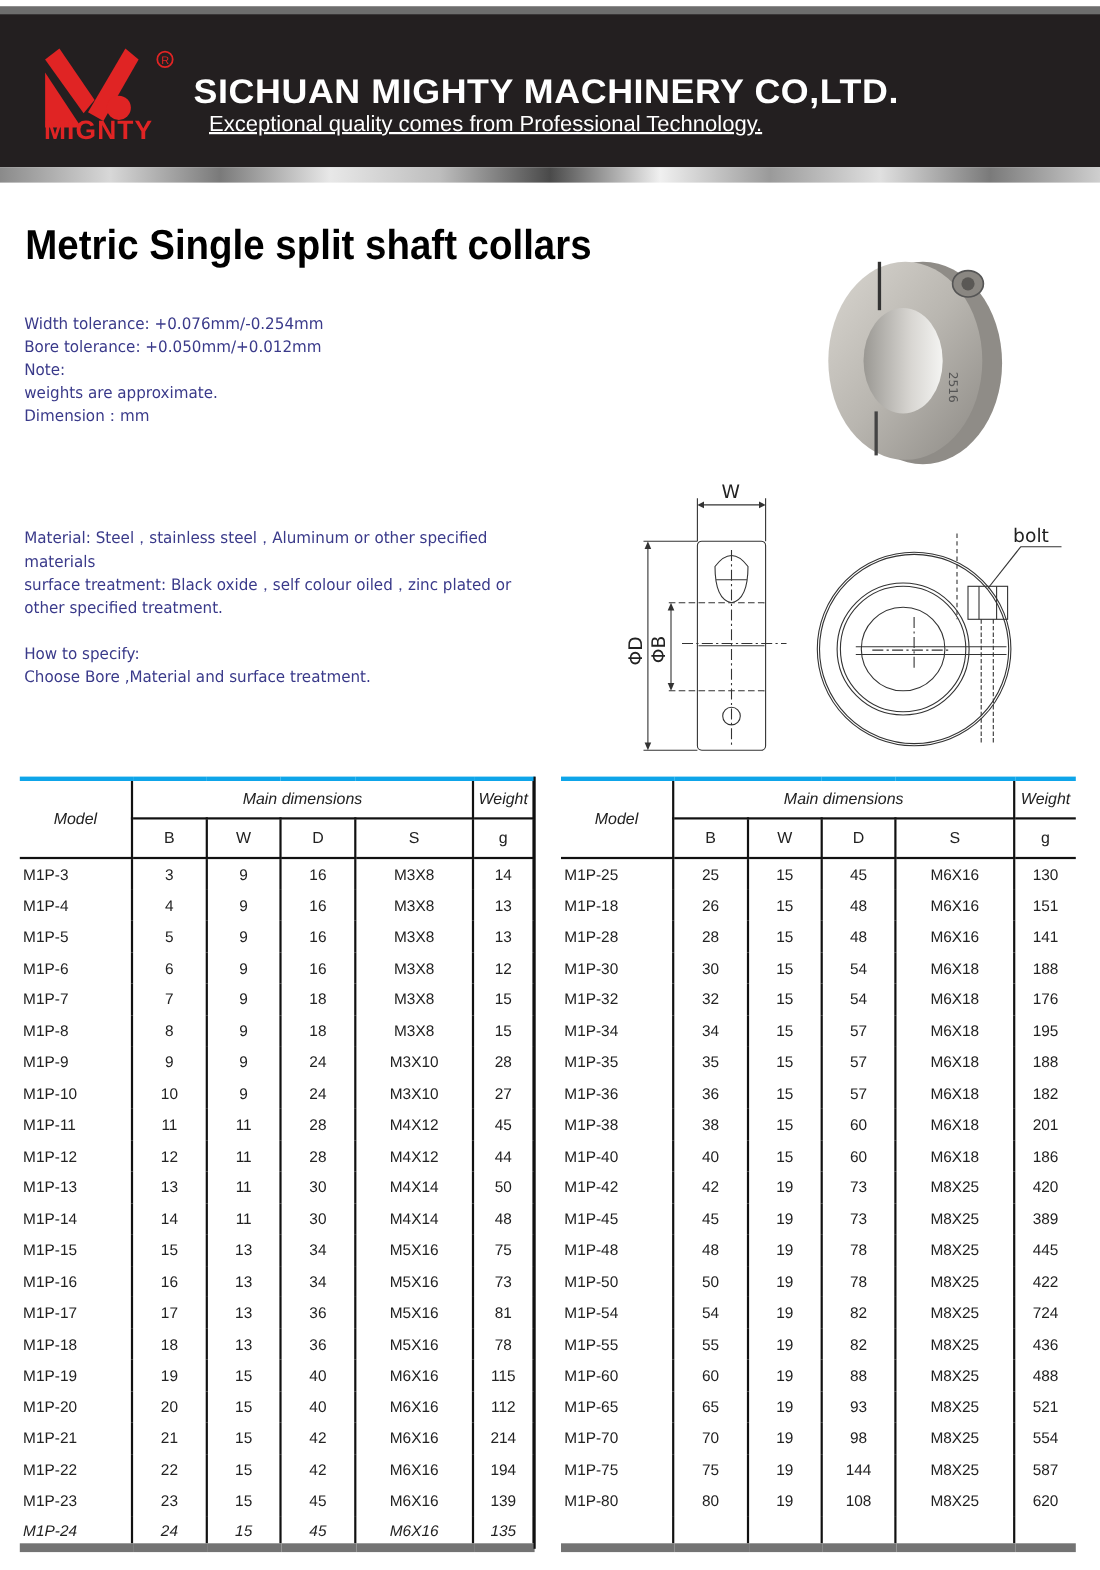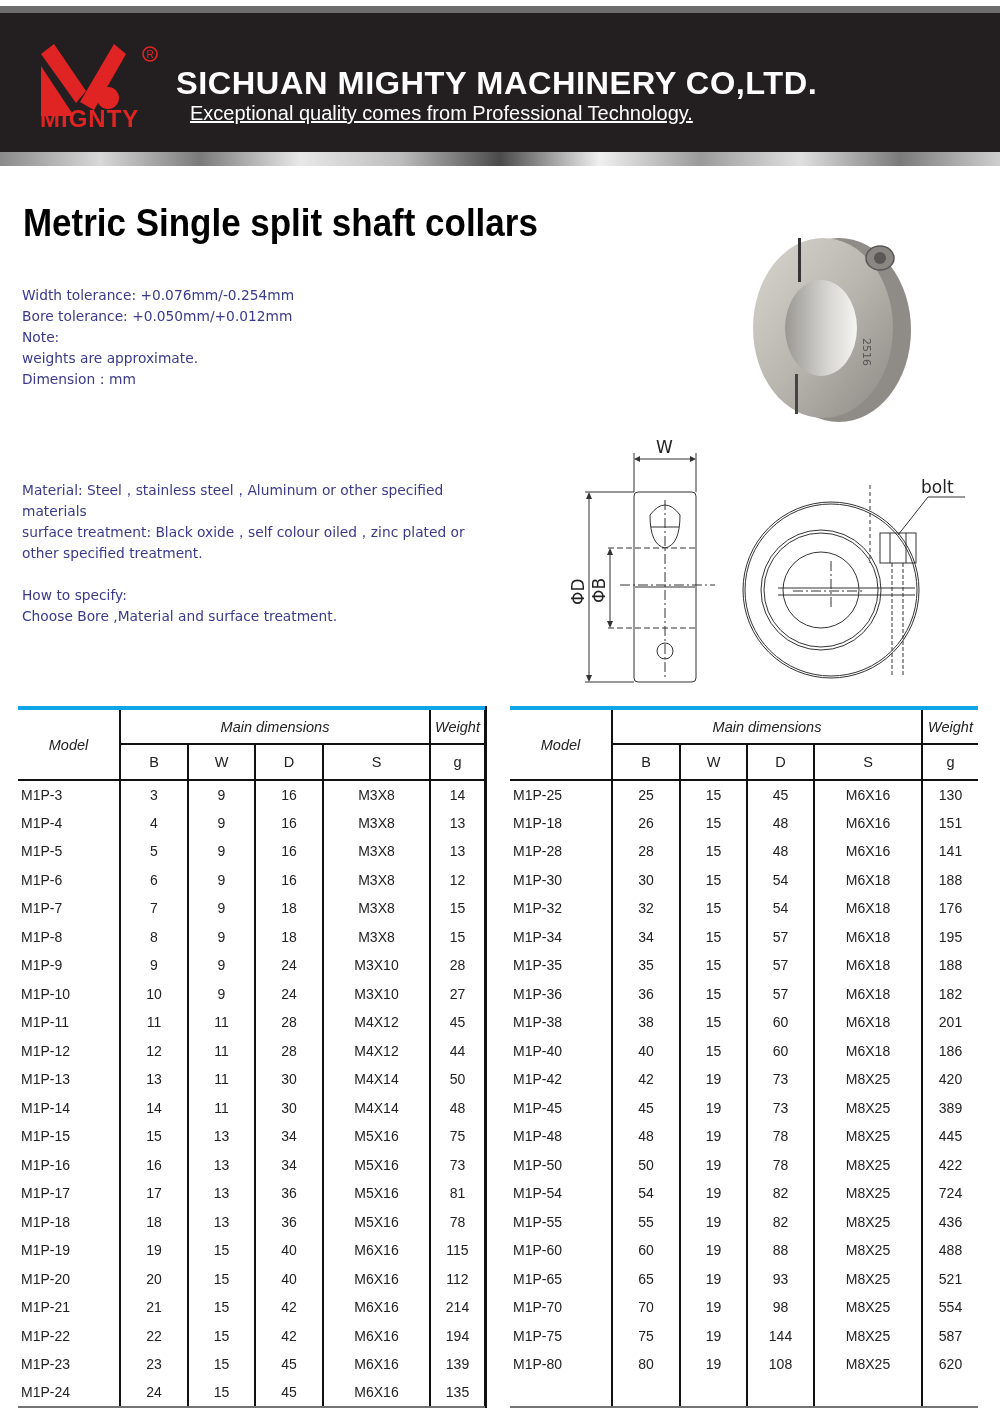--- a/index.html
+++ b/index.html
@@ -14,21 +14,21 @@
   .tagline { position: absolute; left: 190px; top: 102px; font-size: 20px; color: #ffffff; text-decoration: underline; }
   .title { position: absolute; left: 23px; top: 202px; font-size: 38px; color: #000; font-family: "Liberation Sans Narrow","Liberation Sans", sans-serif; transform: scaleX(0.92); transform-origin: left; }
   .notes { position: absolute; left: 22px; font-size: 14.5px; color: #3a3a8a; line-height: 21px; font-family: "DejaVu Sans", sans-serif; transform: scaleX(0.95); transform-origin: left; }
   .photo { position: absolute; left: 735px; top: 228px; width: 180px; height: 200px; }
   .drawing { position: absolute; left: 565px; top: 435px; width: 420px; height: 255px; }
   table.spec { position: absolute; top: 706px; border-collapse: collapse; font-size: 14px; color: #222; font-family: "Liberation Sans", sans-serif; }
   table.spec th { font-weight: normal; font-size: 14.5px; height: 36px; border: 2px solid #111; }
   table.spec td { height: 28.5px; text-align: center; border-left: 2px solid #111; border-right: 2px solid #111; }
   table.spec td.model { text-align: left; padding-left: 3px; border-left: none; }
   table.spec th.model { border-left: none; }
-  table.spec tr.last td { border-bottom: 2px solid #737373; }
+  table.spec tr.last td { border-bottom: 8px solid #737373; font-style: italic; }
   table.spec tr.head1 th { border-top: 4px solid #0ea5e9; font-style: italic; }
   .t-left { left: 18px; }
   .t-right { left: 510px; }
   .t-right th.model, .t-right td.model { border-left: 2px solid #111; }
   .t-right th.wt, .t-right td.wt { border-right: none; }
   .sep { position: absolute; left: 485px; top: 706px; width: 2px; height: 702px; background: #111; }
 </style>
 </head>
 <body>
 

